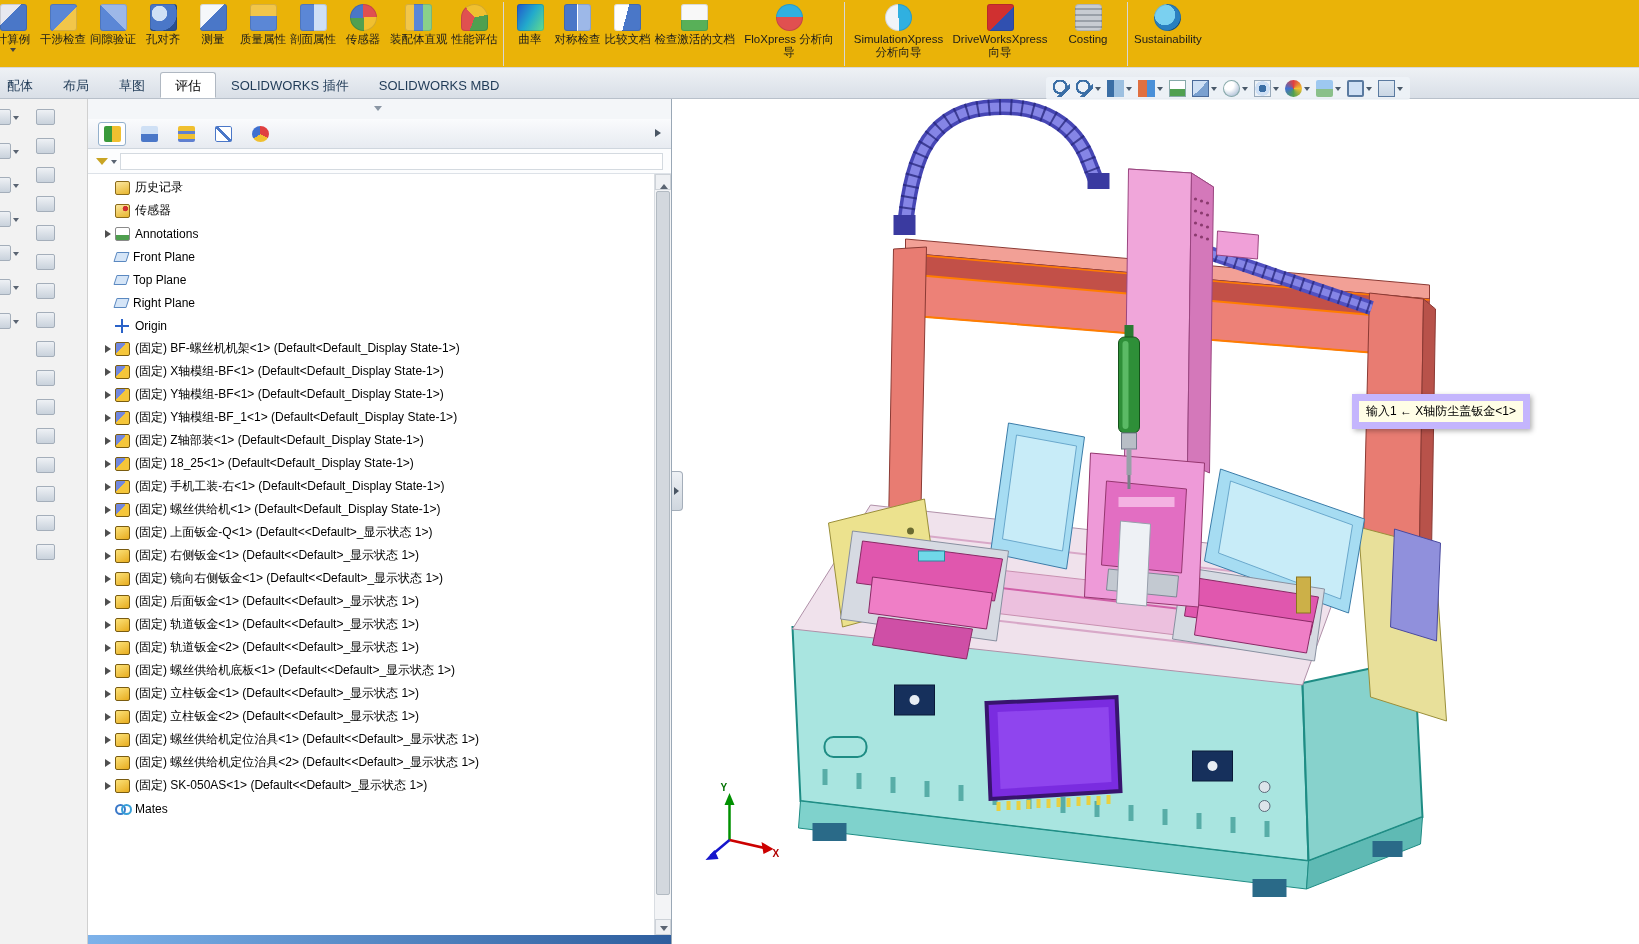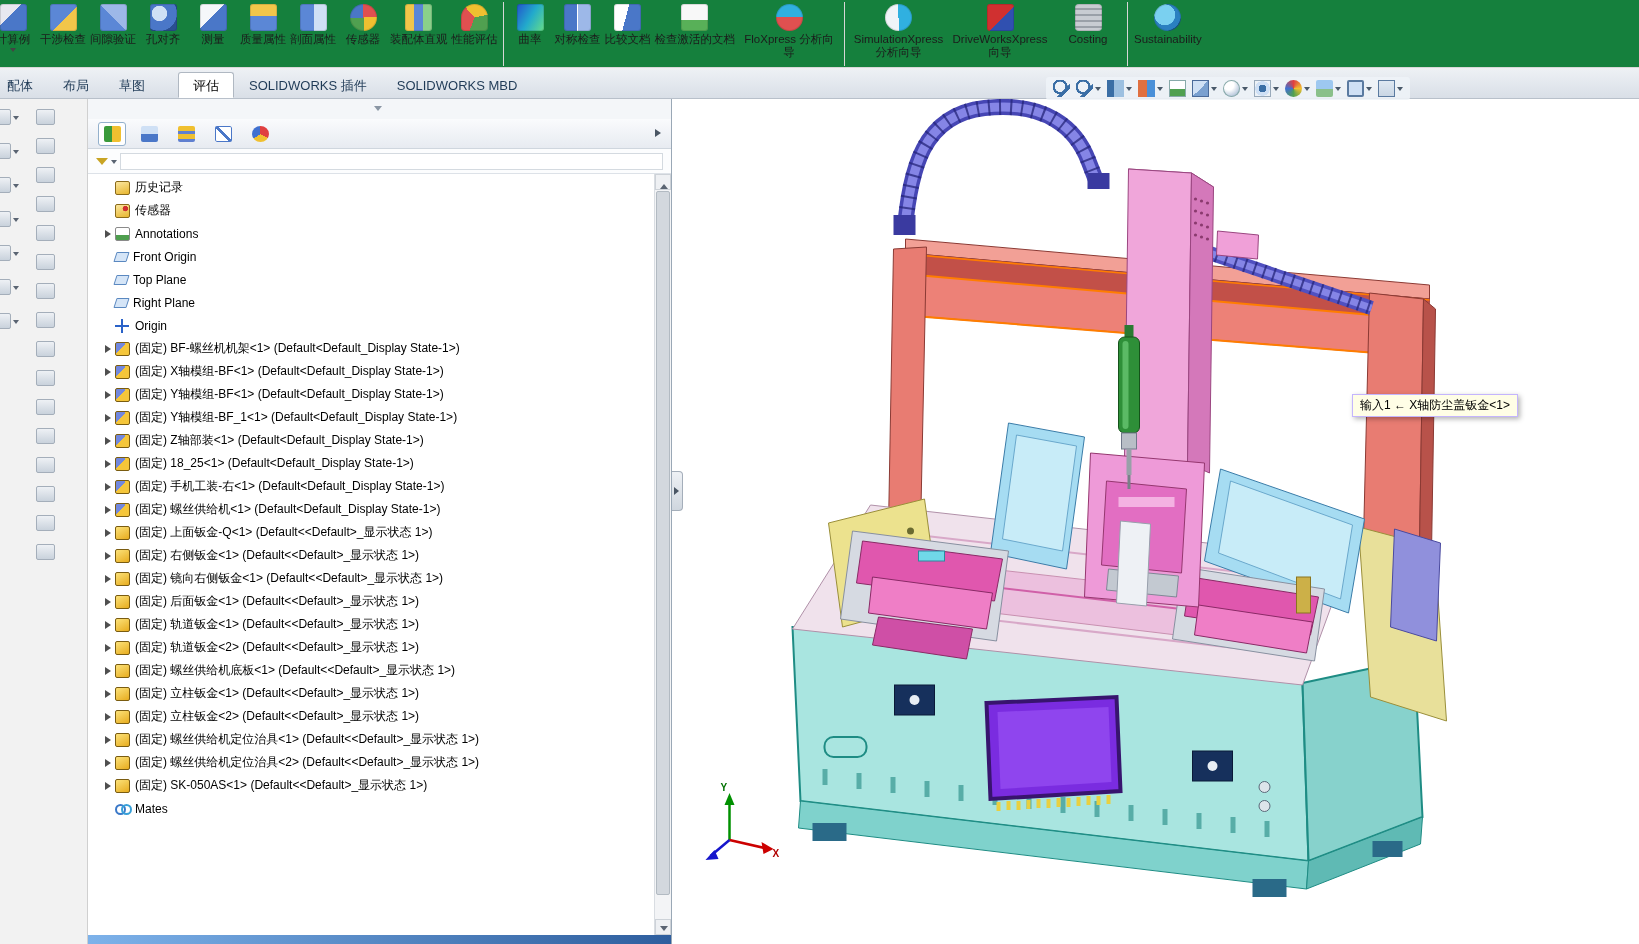--- a/index.html
+++ b/index.html
@@ -1,21 +1,21 @@
 <!DOCTYPE html>
 <html><head>
 <meta charset="utf-8">
 <style>
   html,body{margin:0;padding:0;background:#888;}
   *{box-sizing:border-box;}
   .app{position:relative;width:1639px;height:944px;background:#fff;overflow:hidden;
        font-family:"Liberation Sans","DejaVu Sans",sans-serif;color:#1c1c1c;}
 
   
-  .ribbon{position:absolute;left:0;top:0;width:100%;height:68px;background:#15803d;
+  .ribbon{position:absolute;left:0;top:0;width:100%;height:68px;background:#eab308;
           border-bottom:1px solid #d8d8d8;display:flex;align-items:flex-start;padding:2px 12px 0 2px;}
   .rbtn{display:flex;flex-direction:column;align-items:center;min-width:50px;height:64px;padding:2px 2px;border-radius:3px;}
   .rbtn.wide{min-width:72px;max-width:104px;}
   .rbtn.cut{margin-left:-14px;}
   .rbtn.sep{border-left:1px solid #d6d6d6;border-radius:0;margin-left:3px;padding-left:6px;}
   .rlabel{font-size:11.5px;line-height:13px;text-align:center;color:#1c1c1c;margin-top:2px;}
   .rbtn.arrow::after{content:'';width:0;height:0;border:3.5px solid transparent;border-top:4.5px solid #444;margin-top:2px;}
   .ric{width:27px;height:27px;border-radius:3px;flex:none;box-shadow:inset 0 0 0 1px rgba(0,0,0,.12);}
   .calculation-icon{background:linear-gradient(135deg,#e8e8f0 40%,#4a77c8 40%);}
   .interference-check-icon{background:linear-gradient(135deg,#5b87d6 55%,#f2c64a 55%);}
@@ -35,21 +35,21 @@
   .floxpress-icon{background:linear-gradient(180deg,#30b0e0 50%,#e05050 50%);border-radius:50%;}
   .driveworksxpress-icon{background:linear-gradient(135deg,#d03030 55%,#3050b0 55%);}
   .costing-icon{background:repeating-linear-gradient(180deg,#c8ccd2 0 4px,#9aa0a8 4px 6px);border-radius:4px;}
   .sustainability-icon{background:radial-gradient(circle at 40% 40%,#7ad0f0 0 45%,#2a80c0 46% 70%,#1a5a90 71%);border-radius:50%;}
 
   
   .tabbar{position:absolute;left:0;top:68px;width:100%;height:31px;background:linear-gradient(#eef1f5,#d9dfe7);
           border-bottom:1px solid #b8c0ca;display:flex;align-items:flex-end;padding-left:2px;}
   .tab{height:26px;line-height:25px;padding:0 14px;font-size:13px;color:#1f3a56;border:1px solid transparent;white-space:nowrap;}
   .tab.cut{margin-left:-10px;}
-  .tab.active{background:#fff;border-color:#b0b8c2;border-bottom-color:#fff;border-radius:3px 3px 0 0;color:#000;margin-left:18px;}
+  .tab.active{background:#fff;border-color:#b0b8c2;border-bottom-color:#fff;border-radius:3px 3px 0 0;color:#000;}
 
   
   .headsup{position:absolute;left:1046px;top:77px;display:flex;align-items:center;gap:4px;padding:2px 6px;
            background:rgba(238,243,248,.85);border-radius:3px;z-index:6;}
   .hit{display:flex;align-items:center;padding:1px;border-radius:2px;}
   .hit.arrow::after{content:'';width:0;height:0;border:3px solid transparent;border-top:4px solid #49596a;margin-left:2px;transform:translateY(2px);}
   .hic{width:17px;height:17px;display:inline-block;}
   .zoom-to-fit-icon,.zoom-to-area-icon{background:radial-gradient(circle at 42% 40%,rgba(0,0,0,0) 36%,#3a6ea5 38% 52%,rgba(0,0,0,0) 54%),linear-gradient(135deg,rgba(0,0,0,0) 60%,#3a6ea5 62% 74%,rgba(0,0,0,0) 76%);}
   .previous-view-icon{background:linear-gradient(90deg,#3a6ea5 40%,#9dc0e0 40%);}
   .section-view-icon{background:linear-gradient(90deg,#e07040 50%,#4a90d8 50%);}
@@ -120,21 +120,21 @@
   .sb-down::before{content:'';position:absolute;left:4px;top:6px;border:4px solid transparent;border-top:5px solid #5a6472;}
   .sb-thumb{position:absolute;left:1px;right:1px;top:17px;bottom:40px;background:#d3d8de;border:1px solid #b2bac2;border-radius:2px;}
   .fp-bottom{height:9px;background:linear-gradient(90deg,#7db2ea,#2e5e9e);}
 
   
   .viewport{flex:1;position:relative;background:#fff;overflow:hidden;}
   .scene{position:absolute;left:0;top:0;width:100%;height:100%;}
   .panel-handle{position:absolute;left:0;top:372px;width:11px;height:40px;background:linear-gradient(#eef1f5,#cfd6de);
                 border:1px solid #a4aeba;border-left:none;border-radius:0 4px 4px 0;}
   .panel-handle::before{content:'';position:absolute;left:2px;top:15px;border:4px solid transparent;border-left:5px solid #4a5664;}
-  .tooltip{position:absolute;left:680px;top:295px;background:#fffee6;border:1px solid #c4b5fd;padding:2px 7px;
+  .tooltip{position:absolute;left:680px;top:295px;background:#fffee6;border:7px solid #c4b5fd;padding:2px 7px;
            font-size:12px;color:#000;white-space:nowrap;box-shadow:2px 2px 5px rgba(0,0,0,.3);z-index:9;}
 </style>
 </head>
 <body>
 
 <div class="app">
 
   <div class="ribbon">
 
       <div class="rbtn cut arrow">
@@ -450,21 +450,21 @@
 
             <div class="trow annotations">
               <span class="tarrow exp"></span>
               <span class="ti"></span>
               <span class="tlabel">Annotations</span>
             </div>
 
             <div class="trow plane">
               <span class="tarrow"></span>
               <span class="ti"></span>
-              <span class="tlabel">Front Origin</span>
+              <span class="tlabel">Front Plane</span>
             </div>
 
             <div class="trow plane">
               <span class="tarrow"></span>
               <span class="ti"></span>
               <span class="tlabel">Top Plane</span>
             </div>
 
             <div class="trow plane">
               <span class="tarrow"></span>

